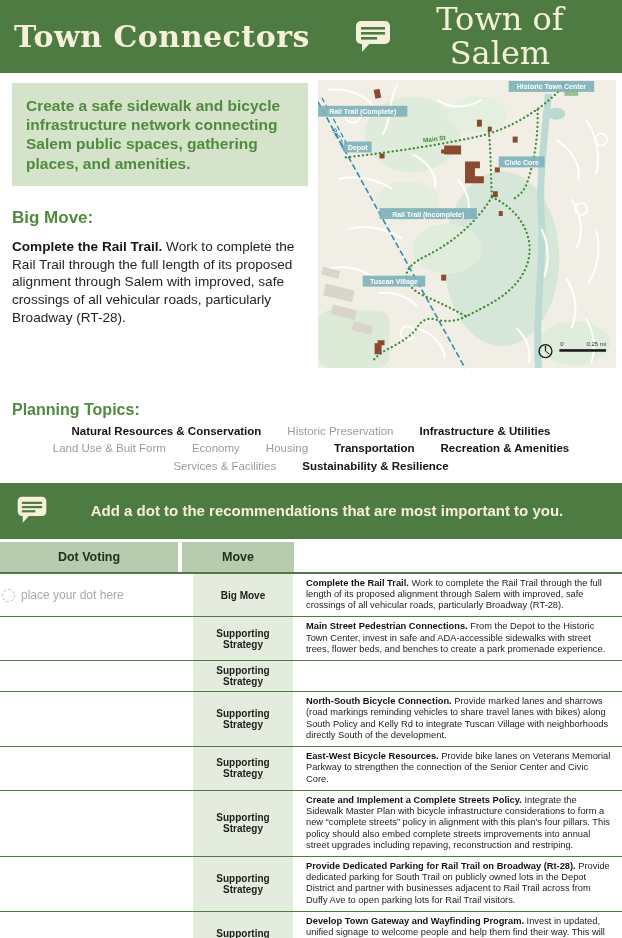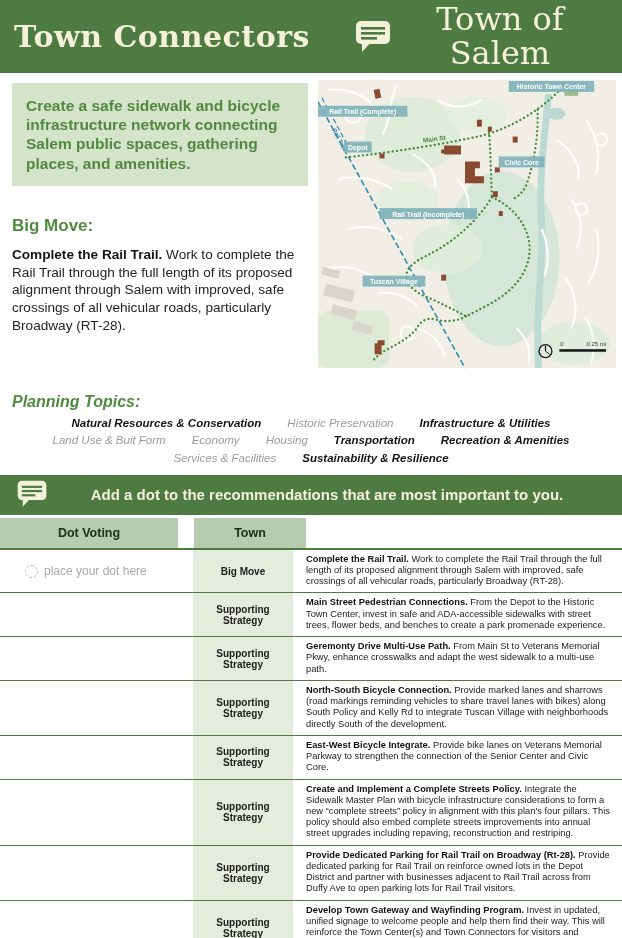--- a/index.html
+++ b/index.html
@@ -16,43 +16,43 @@
   .hdr-icon{margin-left:44px;flex:0 0 auto;}
   .hdr-right{margin-left:auto;text-align:center;color:var(--cream);}
   .hdr-org{font-family:"DejaVu Serif",serif;font-size:32px;line-height:1.05;}
   .hdr-sub{font-weight:bold;font-size:15px;letter-spacing:.3px;}
 
   
   .content{display:flex;padding:6px 4px 0 12px;}
   .left-col{flex:1;padding-right:10px;}
   .map-col{flex:0 0 300px;}
   .mission{background:var(--box);color:var(--gtext);font-weight:bold;font-size:15.5px;line-height:1.24;padding:13px 14px;margin-top:4px;}
-  .bigmove-h{color:var(--gtext);font-weight:bold;font-size:17px;margin-top:30px;}
+  .bigmove-h{color:var(--gtext);font-weight:bold;font-size:17px;margin-top:22px;}
   .bigmove-p{font-size:13.6px;line-height:1.3;margin-top:10px;color:#242422;}
   .bigmove-p b{color:#161614;}
 
   
-  .topics{margin-top:20px;font-style:italic;}
+  .topics{margin-top:28px;}
   .topics-h{color:var(--gtext);font-weight:bold;font-size:16px;padding-left:12px;}
   .topics-rows{margin-top:4px;}
   .topics-row{text-align:center;font-size:11.5px;line-height:1.5;}
   .topic{color:var(--gray);margin:0 13px;white-space:nowrap;}
   .topic.active{color:#141414;font-weight:bold;}
 
   
-  .banner{background:var(--green);height:40px;margin-top:8px;display:flex;align-items:center;padding:0 16px;}
+  .banner{background:var(--green);height:56px;margin-top:8px;display:flex;align-items:center;padding:0 16px;}
   .banner-text{color:var(--cream);font-weight:bold;font-size:15px;flex:1;text-align:center;}
 
   
   .tbl{margin-top:3px;}
-  .thead{display:grid;grid-template-columns:178px 112px 1fr;column-gap:16px;background:#fff;border-bottom:2px solid var(--green);}
+  .thead{display:grid;grid-template-columns:178px 112px 1fr;column-gap:4px;background:#fff;border-bottom:2px solid var(--green);}
   .thead .hcell{background:var(--sage);text-align:center;font-weight:bold;font-size:12.5px;color:#20301a;padding:8px 4px;}
   .trow{display:grid;grid-template-columns:178px 112px 1fr;column-gap:3px;border-bottom:1.5px solid var(--green);}
   .cell{min-height:10px;}
-  .dot-cell{display:flex;align-items:center;padding-left:25px;background:#fff;}
+  .dot-cell{display:flex;align-items:center;padding-left:2px;background:#fff;}
   .dot-circle{display:inline-block;width:13px;height:13px;border:1.5px dashed #b8b8b8;border-radius:50%;margin-right:6px;flex:0 0 auto;}
   .dot-text{color:#a9a9a9;font-size:12px;}
   .type-cell{background:var(--pale);display:flex;align-items:center;justify-content:center;text-align:center;font-weight:bold;font-size:10px;padding:4px 6px;margin-left:12px;}
   .rec-cell{background:#fff;font-size:9.3px;line-height:1.21;padding:4px 10px 5px 10px;color:#222;}
   .rec-cell b{color:#121210;}
 
   svg text{font-family:"Liberation Sans","DejaVu Sans",sans-serif;}
 </style>
 </head>
 <body>
@@ -218,60 +218,59 @@
       <rect x="7" y="15" width="24" height="2.6" fill="#4e7b41"></rect>
       <rect x="7" y="20" width="16" height="2.6" fill="#4e7b41"></rect>
     </svg>
   </span>
   <div class="banner-text">Add a dot to the recommendations that are most important to you.</div>
 </div>
 
 <div class="tbl">
   <div class="thead">
     <div class="hcell">Dot Voting</div>
-    <div class="hcell">Town</div>
+    <div class="hcell">Move</div>
   </div>
   <div>
       <div class="trow">
         <div class="cell dot-cell">
           <span class="dot-circle"></span>
           <span class="dot-text">place your dot here</span>
         </div>
         <div class="cell type-cell">Big Move</div>
         <div class="cell rec-cell"><b>Complete the Rail Trail.</b><span> Work to complete the Rail Trail through the full length of its proposed alignment through Salem with improved, safe crossings of all vehicular roads, particularly Broadway (RT-28).</span></div>
       </div>
       <div class="trow">
         <div class="cell dot-cell"></div>
         <div class="cell type-cell">Supporting Strategy</div>
         <div class="cell rec-cell"><b>Main Street Pedestrian Connections.</b><span> From the Depot to the Historic Town Center, invest in safe and ADA-accessible sidewalks with street trees, flower beds, and benches to create a park promenade experience.</span></div>
       </div>
       <div class="trow">
         <div class="cell dot-cell"></div>
         <div class="cell type-cell">Supporting Strategy</div>
-        <div class="cell rec-cell"><b>Geremonty Drive Multi-Use Path.</b><span> From Main St to Veterans Memorial Pkwy, enhance crosswalks and adapt the west sidewalk to a multi-use path.</span></div>
       </div>
       <div class="trow">
         <div class="cell dot-cell"></div>
         <div class="cell type-cell">Supporting Strategy</div>
         <div class="cell rec-cell"><b>North-South Bicycle Connection.</b><span> Provide marked lanes and sharrows (road markings reminding vehicles to share travel lanes with bikes) along South Policy and Kelly Rd to integrate Tuscan Village with neighborhoods directly South of the development.</span></div>
       </div>
       <div class="trow">
         <div class="cell dot-cell"></div>
         <div class="cell type-cell">Supporting Strategy</div>
-        <div class="cell rec-cell"><b>East-West Bicycle Integrate.</b><span> Provide bike lanes on Veterans Memorial Parkway to strengthen the connection of the Senior Center and Civic Core.</span></div>
+        <div class="cell rec-cell"><b>East-West Bicycle Resources.</b><span> Provide bike lanes on Veterans Memorial Parkway to strengthen the connection of the Senior Center and Civic Core.</span></div>
       </div>
       <div class="trow">
         <div class="cell dot-cell"></div>
         <div class="cell type-cell">Supporting Strategy</div>
         <div class="cell rec-cell"><b>Create and Implement a Complete Streets Policy.</b><span> Integrate the Sidewalk Master Plan with bicycle infrastructure considerations to form a new “complete streets” policy in alignment with this plan's four pillars. This policy should also embed complete streets improvements into annual street upgrades including repaving, reconstruction and restriping.</span></div>
       </div>
       <div class="trow">
         <div class="cell dot-cell"></div>
         <div class="cell type-cell">Supporting Strategy</div>
-        <div class="cell rec-cell"><b>Provide Dedicated Parking for Rail Trail on Broadway (Rt-28).</b><span> Provide dedicated parking for Rail Trail on reinforce owned lots in the Depot District and partner with businesses adjacent to Rail Trail across from Duffy Ave to open parking lots for Rail Trail visitors.</span></div>
+        <div class="cell rec-cell"><b>Provide Dedicated Parking for Rail Trail on Broadway (Rt-28).</b><span> Provide dedicated parking for South Trail on publicly owned lots in the Depot District and partner with businesses adjacent to Rail Trail across from Duffy Ave to open parking lots for Rail Trail visitors.</span></div>
       </div>
       <div class="trow">
         <div class="cell dot-cell"></div>
         <div class="cell type-cell">Supporting Strategy</div>
         <div class="cell rec-cell"><b>Develop Town Gateway and Wayfinding Program.</b><span> Invest in updated, unified signage to welcome people and help them find their way. This will reinforce the Town Center(s) and Town Connectors for visitors and residents alike.</span></div>
       </div>
     </div>
 </div>
 
 </body></html>

